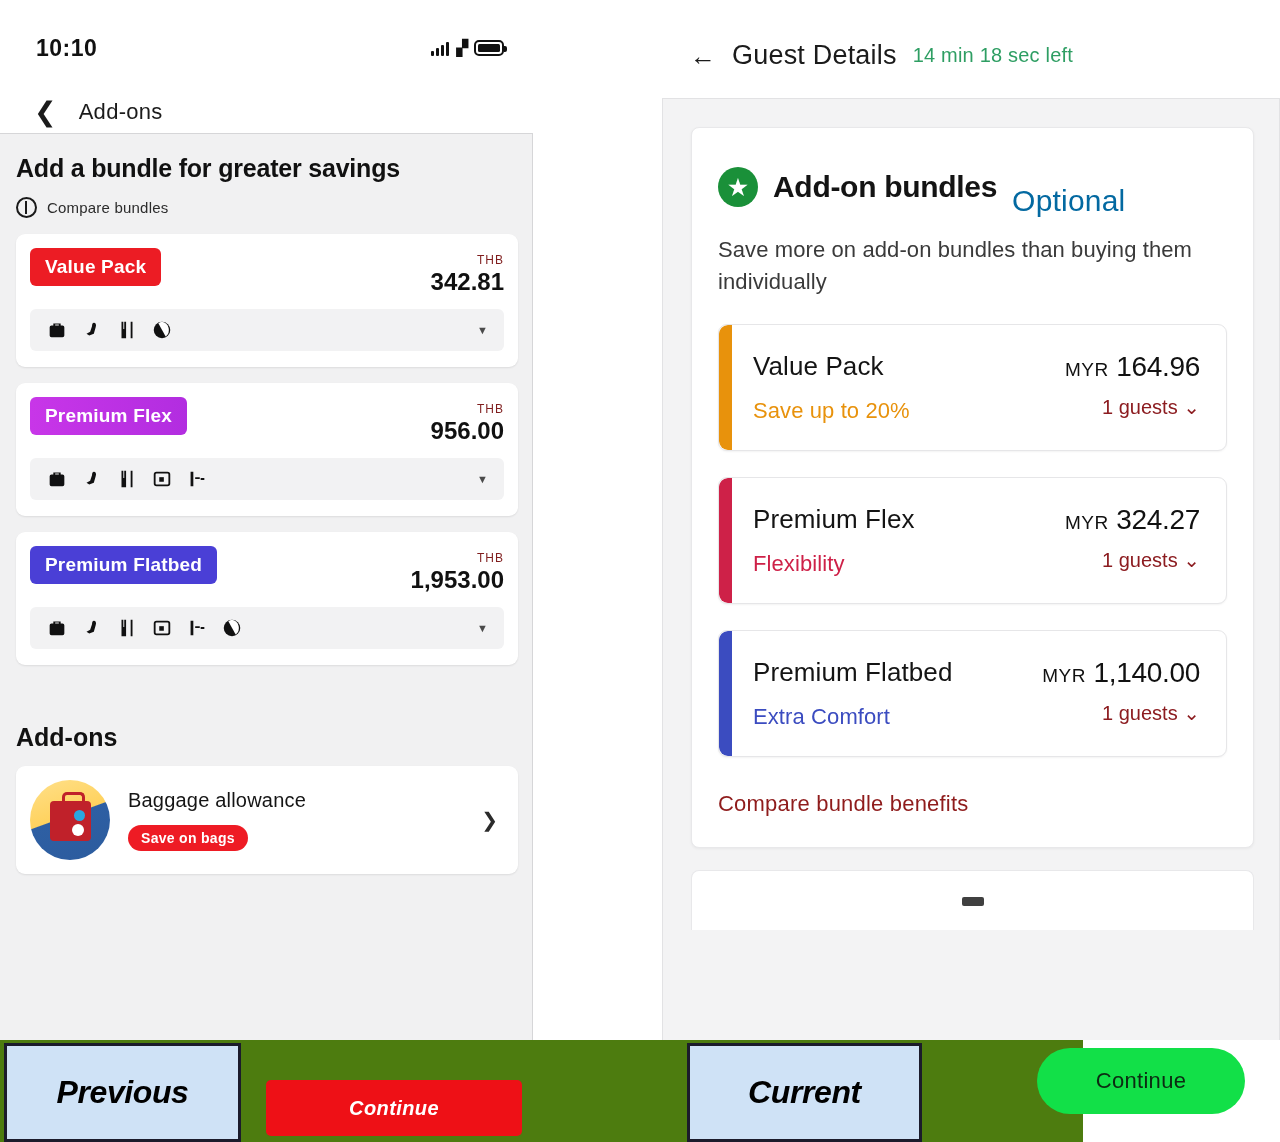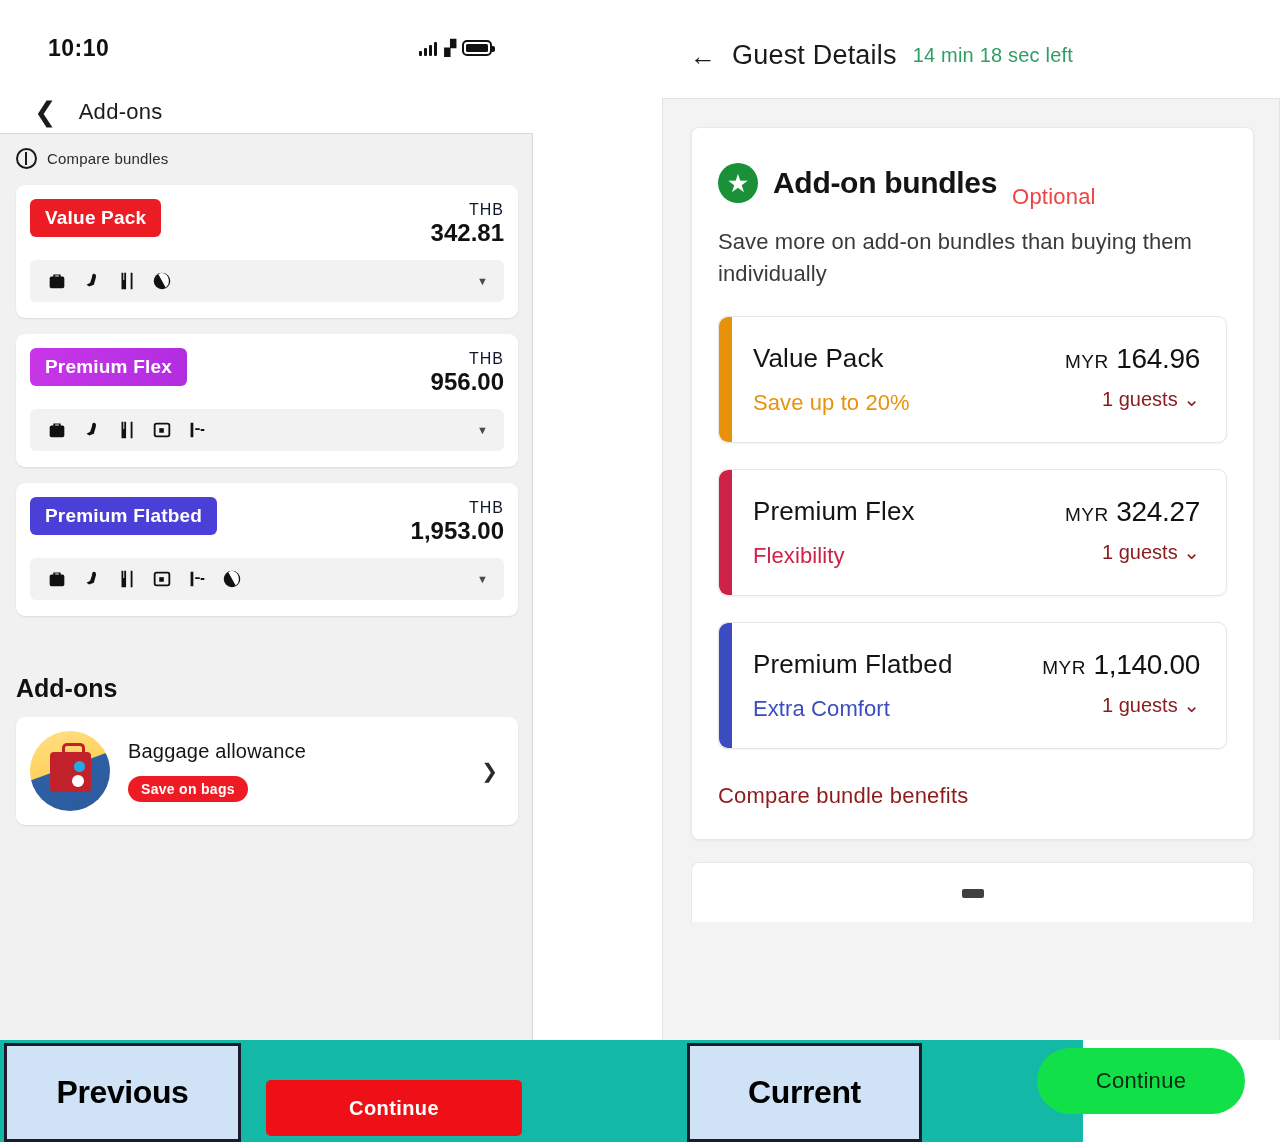--- a/index.html
+++ b/index.html
@@ -10,21 +10,21 @@
     overflow: hidden;
   }
   .stage { position: relative; width: 1280px; height: 1142px; }
 
   
   .panel-left { position: absolute; left: 0; top: 0; width: 540px; height: 1040px; background:#fff; }
 
   .statusbar {
     position: absolute; left:0; top:28px; width:540px; height:40px;
     display:flex; align-items:center; justify-content:space-between;
-    padding: 0 48px;
+    padding: 0 36px;
   }
   .sb-time { font-size: 23px; font-weight: 700; color:#111; letter-spacing: .5px; }
   .sb-icons { display:flex; align-items:center; gap:7px; }
   .bars { display:flex; align-items:flex-end; gap:1.5px; height:15px; }
   .bars i { display:block; width:3.5px; background:#111; border-radius:1px; }
   .bars i:nth-child(1){height:5px;} .bars i:nth-child(2){height:8px;}
   .bars i:nth-child(3){height:11px;} .bars i:nth-child(4){height:14px;}
   .wifi { font-size:15px; color:#111; font-weight:700; letter-spacing:-1px; }
   .batt {
     border:2.5px solid #111; border-radius:5px; width:30px; height:16px;
@@ -63,21 +63,21 @@
   .bc-top { display:flex; align-items:flex-start; justify-content:space-between; }
   .chip {
     display:inline-block; padding:8px 15px; border-radius:6px;
     font-size:19px; font-weight:700; color:#fff; letter-spacing:.2px;
     white-space:nowrap; overflow:hidden; max-width:210px;
   }
   .chip.red { background:#ec1c24; }
   .chip.purple { background:linear-gradient(90deg,#c836e8,#b22de0); }
   .chip.blue { background:#4a3fd6; }
   .price-col { text-align:right; padding-top:2px; }
-  .price-cur { font-size:16px; color:#0f172a; letter-spacing:1px; }
+  .price-cur { font-size:12px; color:#7f1d1d; letter-spacing:1px; }
   .price-val { font-size:24px; font-weight:700; color:#111; margin-top:3px; white-space:nowrap; }
   .icon-strip {
     margin-top:13px; background:#f2f2f3; border-radius:6px; height:42px;
     display:flex; align-items:center; justify-content:space-between; padding:0 16px;
   }
   .icon-set { display:flex; align-items:center; gap:13px; }
   .mini { width:22px;height:22px; display:block; }
   .chev-small { color:#4a4a4a; font-size:11px; }
 
   .addons-head { margin:58px 0 0 16px; font-size:25px; font-weight:700; color:#111; }
@@ -122,21 +122,21 @@
     margin:28px 25px 0 28px; background:#fff; border-radius:8px;
     border:1px solid #e8e8ea; padding:28px 26px 30px 26px;
     box-shadow:0 1px 3px rgba(0,0,0,.05);
   }
   .r-card-head { display:flex; align-items:center; gap:15px; }
   .star-badge {
     width:40px;height:40px;border-radius:50%;background:#1a9039;flex:none;
     display:flex;align-items:center;justify-content:center;color:#fff;font-size:25px;line-height:1;
   }
   .r-card-title { font-size:30px; font-weight:700; color:#141414; letter-spacing:-.3px; }
-  .r-optional { font-size:22px; color:#ef4444; letter-spacing:.2px;margin-top:28px; }
+  .r-optional { font-size:30px; color:#0369a1; letter-spacing:.2px;margin-top:28px; }
   .r-sub { margin-top:16px; font-size:22px; line-height:1.45; color:#3a3a3a; letter-spacing:.1px; }
 
   .b-row {
     position:relative; margin-top:26px; background:#fff; border:1px solid #e6e6e8;
     border-radius:9px; padding:26px 26px 26px 34px; overflow:hidden;
     box-shadow:0 1px 2px rgba(0,0,0,.05);
   }
   .b-accent { position:absolute; left:0; top:0; bottom:0; width:13px; border-radius:9px 0 0 9px; }
   .b-inner { display:flex; align-items:flex-start; justify-content:space-between; gap:14px; }
   .b-name { font-size:26px; color:#141414; letter-spacing:.1px; }
@@ -147,21 +147,21 @@
 
   .compare-link { margin-top:34px; font-size:22px; color:#8f1c1c; letter-spacing:.2px; }
 
   .r-card-2 {
     margin:22px 25px 0 28px; background:#fff; border:1px solid #e8e8ea; border-bottom:none;
     border-radius:8px 8px 0 0; height:60px; position:relative;
   }
   .r-dash { position:absolute; left:50%; top:26px; transform:translateX(-50%); width:22px; height:9px; background:#404040; border-radius:2px; }
 
   
-  .bottombar { position:absolute; left:0; top:1040px; width:1083px; height:102px; background:#14b8a6; }
+  .bottombar { position:absolute; left:0; top:1040px; width:1083px; height:102px; background:#4d7c0f;font-style:italic; }
   .label-box {
     position:absolute; border:3px solid #1b1b2b; background:#cfe2f6;
     display:flex; align-items:center; justify-content:center;
   }
   .label-box span { font-size:32px; font-weight:700; color:#000; letter-spacing:-.4px; }
   #prevBox { left:4px; top:3px; width:237px; height:99px; }
   #currBox { left:687px; top:3px; width:235px; height:99px; }
 
   .btn-continue-red {
     position:absolute; left:266px; top:40px; width:256px; height:56px;
@@ -197,20 +197,21 @@
       </div>
     </div>
 
     <div class="navbar">
       <span class="back-chev">❮</span>
       <span class="nav-title">Add-ons</span>
     </div>
 
     <div class="content-left">
 
+      <div class="lead-title">Add a bundle for greater savings</div>
 
       <div class="compare-row">
         <span class="info-dot"></span>
         <span class="compare-text">Compare bundles</span>
       </div>
 
       <div class="bundle-card">
         <div class="bc-top">
           <span class="chip red">Value Pack</span>
           <span class="price-col">

